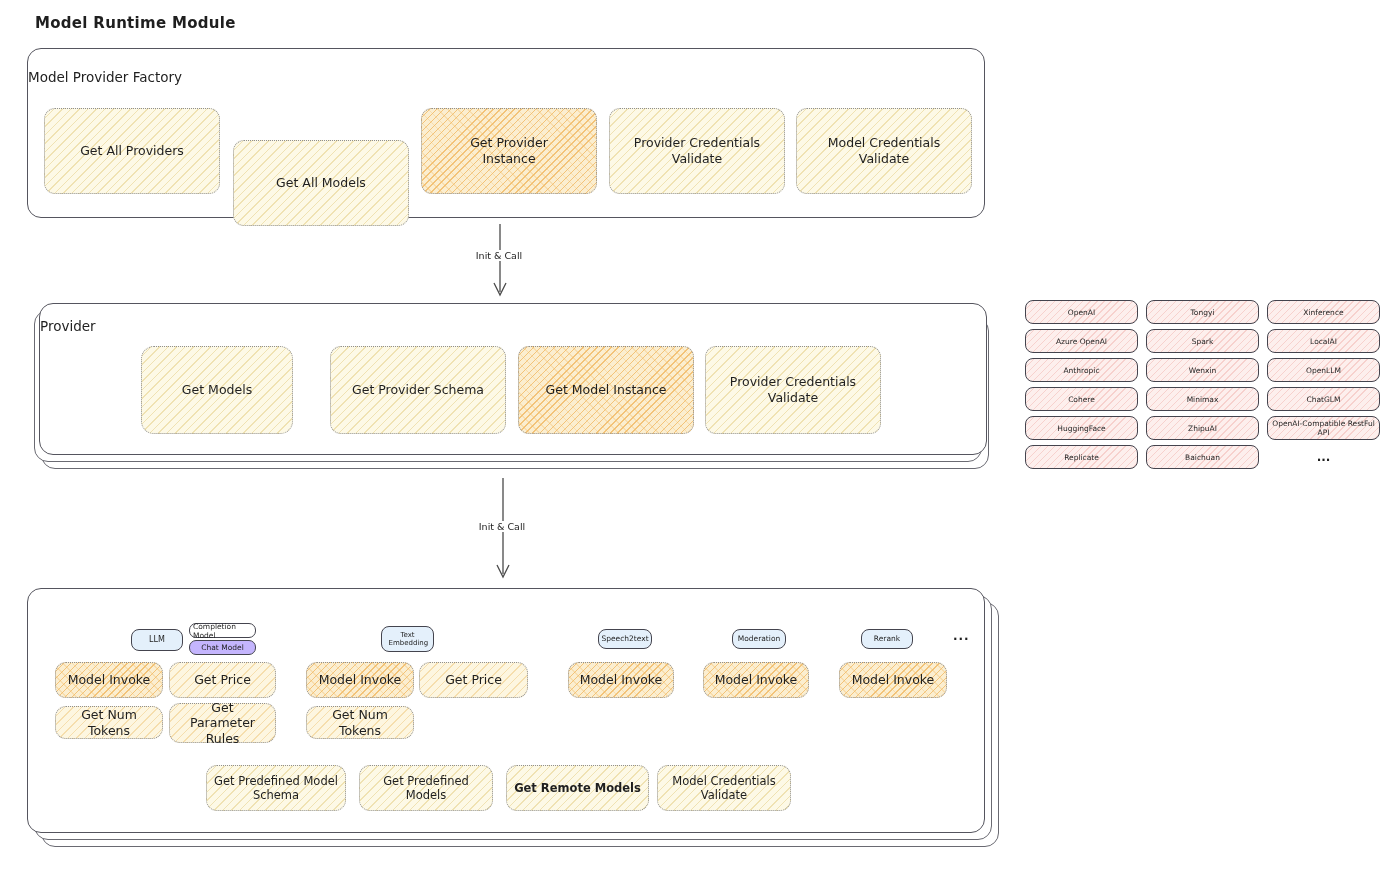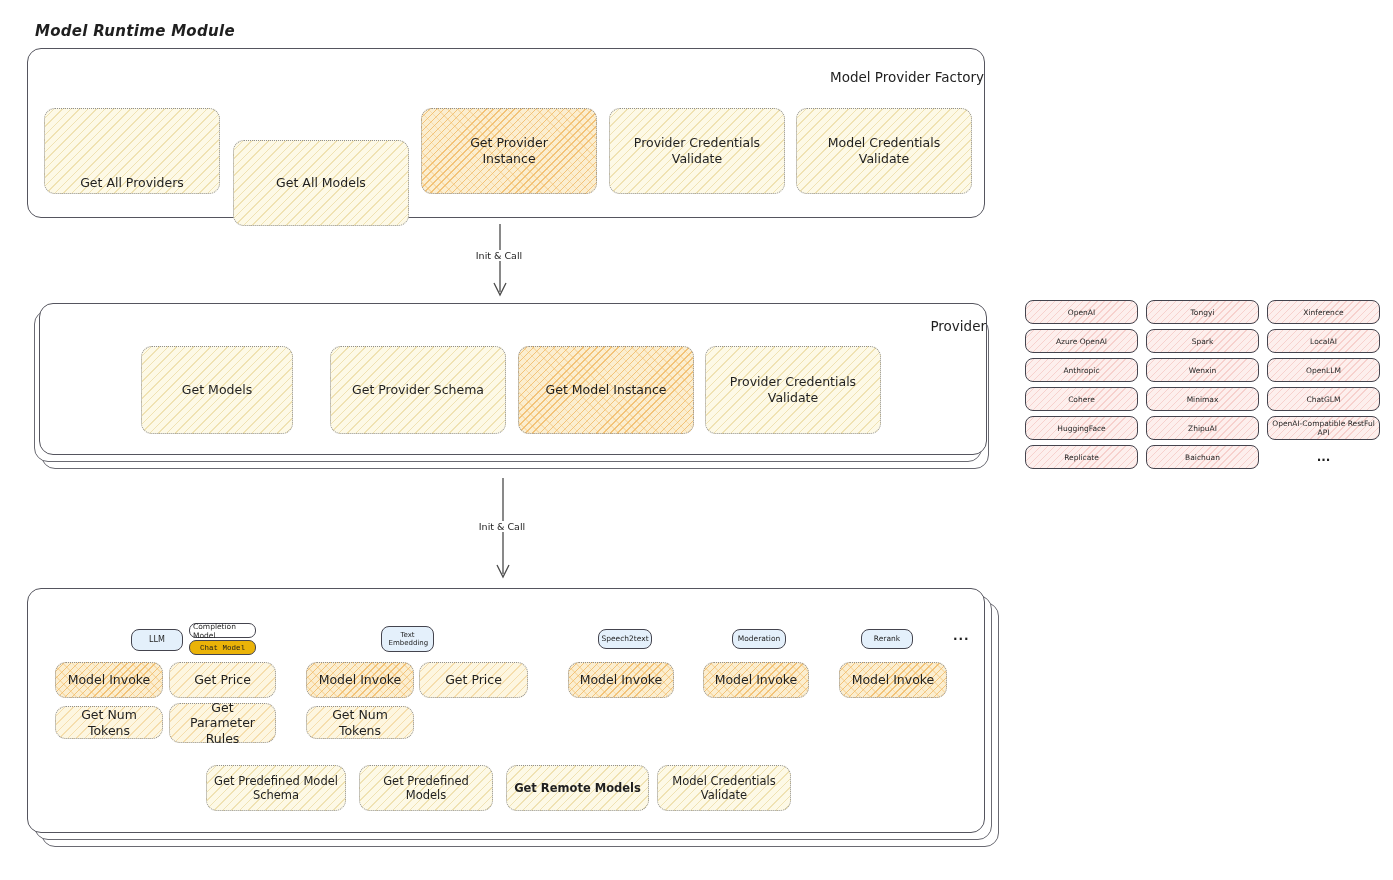--- a/index.html
+++ b/index.html
@@ -2,34 +2,34 @@
 <html><head>
 <meta charset="utf-8">
 <style>
   * { margin:0; padding:0; box-sizing:border-box; }
   html,body { background:#ffffff; }
   .canvas {
     position:relative; width:1393px; height:880px; background:#ffffff;
     font-family:"DejaVu Sans", sans-serif; color:#1f1f1f; overflow:hidden;
   }
   .page-title {
-    position:absolute; left:35px; top:22px;
-    font-size:15px; font-weight:700; letter-spacing:.3px;font-style:italic;
+    position:absolute; left:35px; top:14px;
+    font-size:15px; font-weight:700; letter-spacing:.3px;
   }
   
   .container {
     position:absolute; background:#fff;
     border:1.5px solid #55555e; border-radius:14px; z-index:3;
   }
   .stack {
     position:absolute; background:#fff;
     border:1.5px solid #6a6a72; border-radius:14px;
   }
   .container-title {
-    position:absolute; left:0; right:0; text-align:right;
+    position:absolute; left:0; right:0; text-align:left;
     font-size:13.5px; font-weight:500;
   }
   
   .op {
     position:absolute; border:1.5px dotted #8f8f8f; border-radius:11px;
     display:flex; align-items:center; justify-content:center; text-align:center;
     font-size:12.5px; line-height:1.25; padding:2px 6px;
   }
   .yellow {
     background:
@@ -71,39 +71,39 @@
     background:
       repeating-linear-gradient(135deg, rgba(168,205,238,.55) 0 1px, transparent 1px 5px),
       #e3eff b;
     background-color:#e4f0fb;
   }
   .subtab {
     position:absolute; border:1.2px solid #44444e; border-radius:7px;
     display:flex; align-items:center; justify-content:center;
     font-size:7.5px; background:#ffffff; padding:0 3px;
   }
-  .subtab.tinted { background:#eab308;font-family:Liberation Mono, monospace; }
+  .subtab.tinted { background:#c4b5fd; }
   .dots { position:absolute; font-size:12px; font-weight:700; letter-spacing:1px; }
   
   .arrow-wrap { position:absolute; z-index:2; }
   .arrow-label {
     position:absolute; transform:translateX(-50%);
     background:#ffffff; padding:0 4px; font-size:9.5px; z-index:4; white-space:nowrap;
   }
 </style>
 </head>
 <body>
 
 <div class="canvas">
 
   <div class="page-title">Model Runtime Module</div>
 
   <div class="container" style="left:27px; top:48px; width:958px; height:170px;">
     <div class="container-title" style="top:20px;">Model Provider Factory</div>
-    <div class="op yellow" style="left:16px;  top:59px; width:176px; height:86px;align-items:flex-end;">
+    <div class="op yellow" style="left:16px;  top:59px; width:176px; height:86px;">
       <span>Get All Providers</span>
       </div>
     <div class="op yellow" style="left:205px; top:59px; width:176px; height:86px;margin-top:32px;">
       <span>Get All Models</span>
       </div>
     <div class="op orange" style="left:393px; top:59px; width:176px; height:86px;">
       <span style="max-width:110px;">Get Provider Instance</span>
       </div>
     <div class="op yellow" style="left:581px; top:59px; width:176px; height:86px;">
       <span style="max-width:140px;">Provider Credentials Validate</span>
@@ -116,21 +116,21 @@
   <svg class="arrow-wrap" style="left:491px; top:224px;" width="18" height="76">
     <line x1="9" y1="0" x2="9" y2="68" stroke="#4a4a4a" stroke-width="1.3"></line>
     <polyline points="3,59 9,71 15,59" fill="none" stroke="#4a4a4a" stroke-width="1.3"></polyline>
   </svg>
   <div class="arrow-label" style="left:499px; top:250px;">Init &amp; Call</div>
 
   <div class="stack" style="left:41px; top:317px; width:948px; height:152px; z-index:1;"></div>
   <div class="stack" style="left:34px; top:310px; width:948px; height:152px; z-index:2;"></div>
   <div class="container" style="left:27px; top:303px; width:948px; height:152px;margin-left:12px;">
     <div class="container-title" style="top:14px;">Provider</div>
-    <div class="op yellow" style="left:101px; top:42px; width:152px; height:88px;">
+    <div class="op yellow" style="left:101px; top:42px; width:152px; height:88px;border-radius:13px;">
       <span>Get Models</span>
       </div>
     <div class="op yellow" style="left:290px; top:42px; width:176px; height:88px;">
       <span>Get Provider Schema</span>
       </div>
     <div class="op orange" style="left:478px; top:42px; width:176px; height:88px;">
       <span>Get Model Instance</span>
       </div>
     <div class="op yellow" style="left:665px; top:42px; width:176px; height:88px;">
       <span style="max-width:140px;">Provider Credentials Validate</span>

